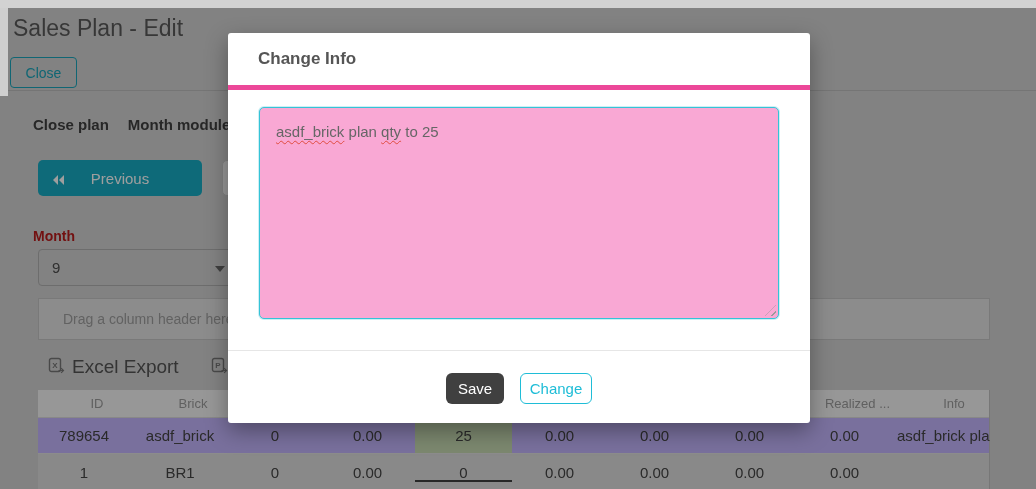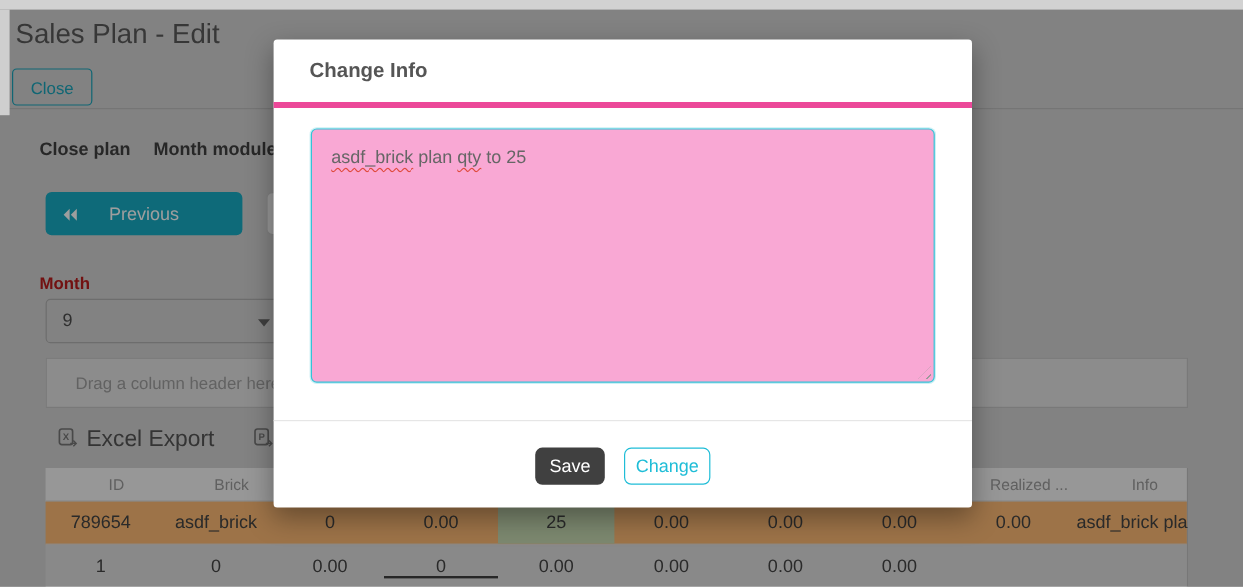--- a/index.html
+++ b/index.html
@@ -40,21 +40,21 @@
   .export-item { display:flex; align-items:center; gap:7px; cursor:pointer; padding-left:10px; }
   .export-item .lbl { font-size:19px; color:#555; white-space:nowrap; }
 
   .grid { position:absolute; left:38px; top:390px; width:952px; border-right:1px solid #c0c0c0; }
   .grow { display:grid; grid-template-columns:92px 100px 90px 95px 97px 95px 95px 95px 95px 98px; }
   .ghead { height:28px; background:#f4f4f4; border-bottom:1px solid #dcdcdc; }
   .ghead .gcell { color:#9b9b9b; font-size:13px;padding-left:26px; }
   .gcell { display:flex; align-items:center; justify-content:center; font-size:15px; color:#444;
     position:relative; overflow:hidden; white-space:nowrap; }
   .gcell.left { justify-content:flex-start; padding-left:5px; }
-  .row1 { height:36px; background:#fdba74; border-bottom:1px solid #e3e3e3; }
+  .row1 { height:36px; background:#c4b5fd; border-bottom:1px solid #e3e3e3; }
   .row2 { height:36px; background:#dedede; }
   .cell-green { background:#c8dcb4; }
   .edit-underline { position:absolute; left:0; right:0; top:26px; border-bottom:2px solid #3f3f3f; }
 
   
   .shader { position:absolute; left:0; right:0; top:8px; bottom:0; background:rgba(0,0,0,0.38); z-index:5; }
   .left-notch { position:absolute; left:0; top:8px; width:8px; height:88px; background:#cfcfcf; z-index:6; }
 
   
   .modal { position:absolute; left:228px; top:33px; width:582px; height:390px; background:#fff;
@@ -155,20 +155,21 @@
       <div class="gcell">0.00</div>
       <div class="gcell cell-green">25</div>
       <div class="gcell">0.00</div>
       <div class="gcell">0.00</div>
       <div class="gcell">0.00</div>
       <div class="gcell">0.00</div>
       <div class="gcell left">asdf_brick pla...</div>
     </div>
     <div class="grow row2">
       <div class="gcell">1</div>
+      <div class="gcell">BR1</div>
       <div class="gcell">0</div>
       <div class="gcell">0.00</div>
       <div class="gcell">
         <span>0</span>
         <span class="edit-underline"></span>
       </div>
       <div class="gcell">0.00</div>
       <div class="gcell">0.00</div>
       <div class="gcell">0.00</div>
       <div class="gcell">0.00</div>

